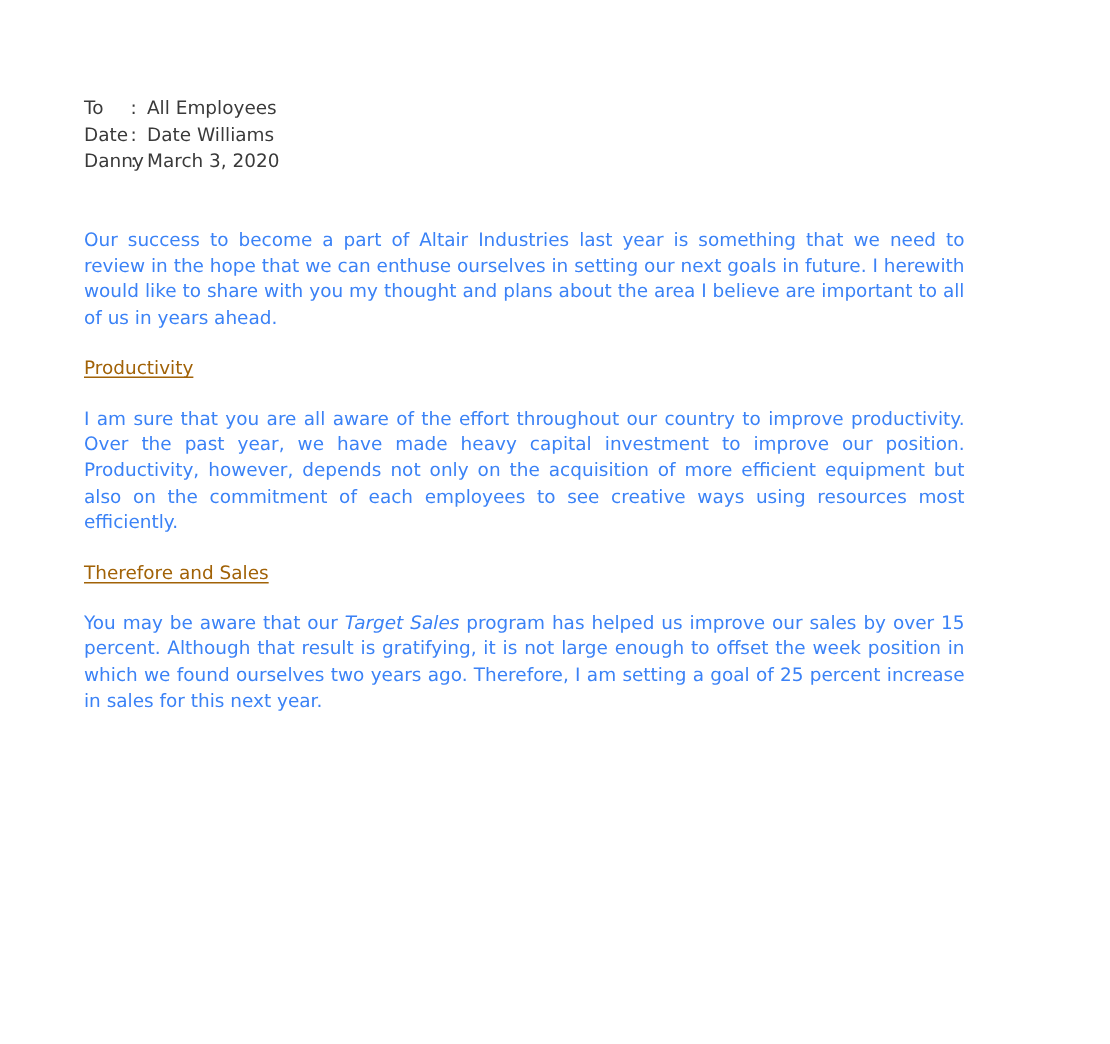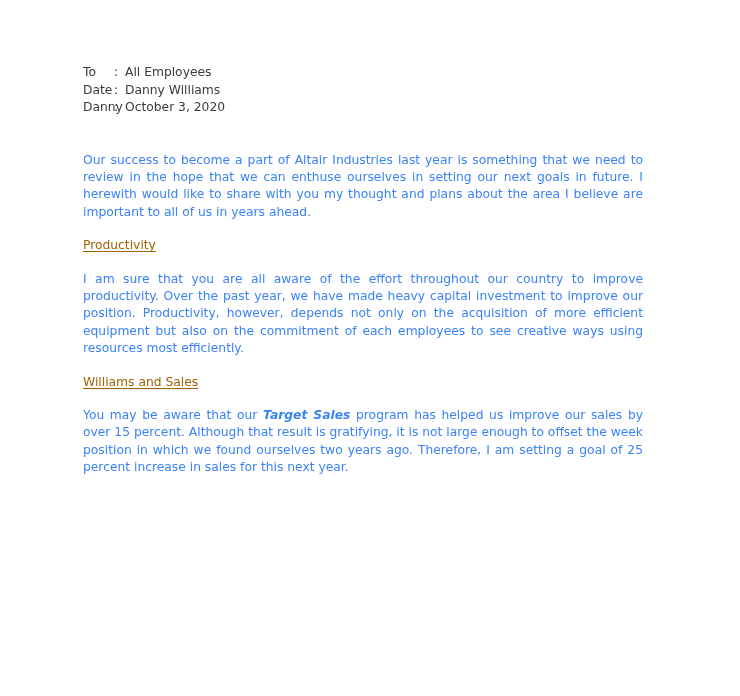--- a/index.html
+++ b/index.html
@@ -12,21 +12,21 @@
     height: 696px;
     font-family: "DejaVu Sans", sans-serif;
     color: #3a3a3a;
     overflow: hidden;
   }
 
   .page {
     width: 740px;
     height: 696px;
     box-sizing: border-box;
-    padding: 64px 97px 0 83px;
+    padding: 64px 97px 0 56px;
     background: #ffffff;
   }
 
   .memo-header {
     font-size: 12.3px;
     line-height: 17.5px;
     color: #3a3a3a;
   }
   .memo-row {
     white-space: pre;
@@ -68,50 +68,50 @@
   }
 
   .head-gap-before {
     height: 16px;
   }
   .head-gap-after {
     height: 16px;
   }
 
   .bold-italic {
-    font-weight: bold;
+    font-weight: normal;
     font-style: italic;
   }
 </style>
 </head>
 <body>
 
 <div class="page">
 
   <div class="memo-header">
     <div class="memo-row"><span class="memo-label">To</span><span class="memo-sep">:</span><span>All Employees</span></div>
-    <div class="memo-row"><span class="memo-label">Date</span><span class="memo-sep">:</span><span>Danny Williams</span></div>
-    <div class="memo-row"><span class="memo-label">Danny</span><span class="memo-sep">:</span><span>October 3, 2020</span></div>
+    <div class="memo-row"><span class="memo-label">Date</span><span class="memo-sep">:</span><span>Date Williams</span></div>
+    <div class="memo-row"><span class="memo-label">Danny</span><span class="memo-sep">:</span><span>March 3, 2020</span></div>
   </div>
 
   <div class="spacer-after-header"></div>
 
   <p class="body-par">Our success to become  a part of Altair Industries last year is something that we need to  review in the hope that we  can  enthuse  ourselves  in  setting our next goals in future. I  herewith  would  like  to share with you my  thought  and  plans about the area I believe are important to all of us in years ahead.</p>
 
   <div class="head-gap-before"></div>
 
   <h2 class="section-head">Productivity</h2>
 
   <div class="head-gap-after"></div>
 
   <p class="body-par">I  am  sure  that  you  are  all  aware  of  the   effort throughout our country to improve productivity. Over  the   past   year,   we   have   made   heavy  capital  investment  to  improve  our  position.    Productivity, however, depends not only on the acquisition of more  efficient   equipment   but   also   on the commitment of each employees to see creative ways using resources most efficiently.</p>
 
   <div class="head-gap-before"></div>
 
-  <h2 class="section-head">Williams and Sales</h2>
+  <h2 class="section-head">Therefore and Sales</h2>
 
   <div class="head-gap-after"></div>
 
   <p class="body-par"><span>You may be aware that our </span><span class="bold-italic">Target Sales</span><span> program has helped  us  improve  our sales by over 15 percent. Although that result is gratifying, it is not large enough to  offset  the week  position  in  which  we  found ourselves two years ago. Therefore, I am setting a goal of 25 percent increase in sales for this next year.</span></p>
 
   <div class="par-gap"></div>
 
 
 </div>
 

